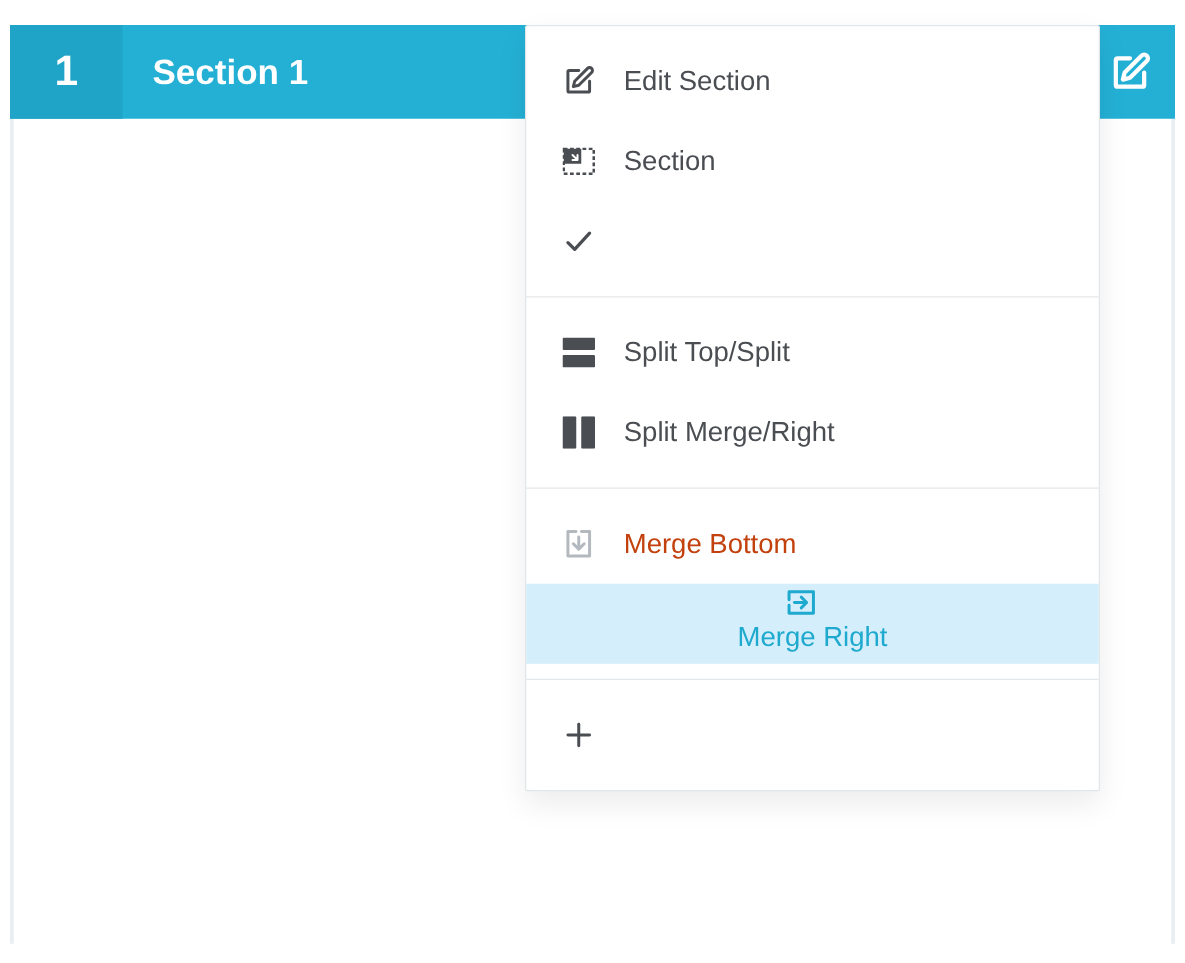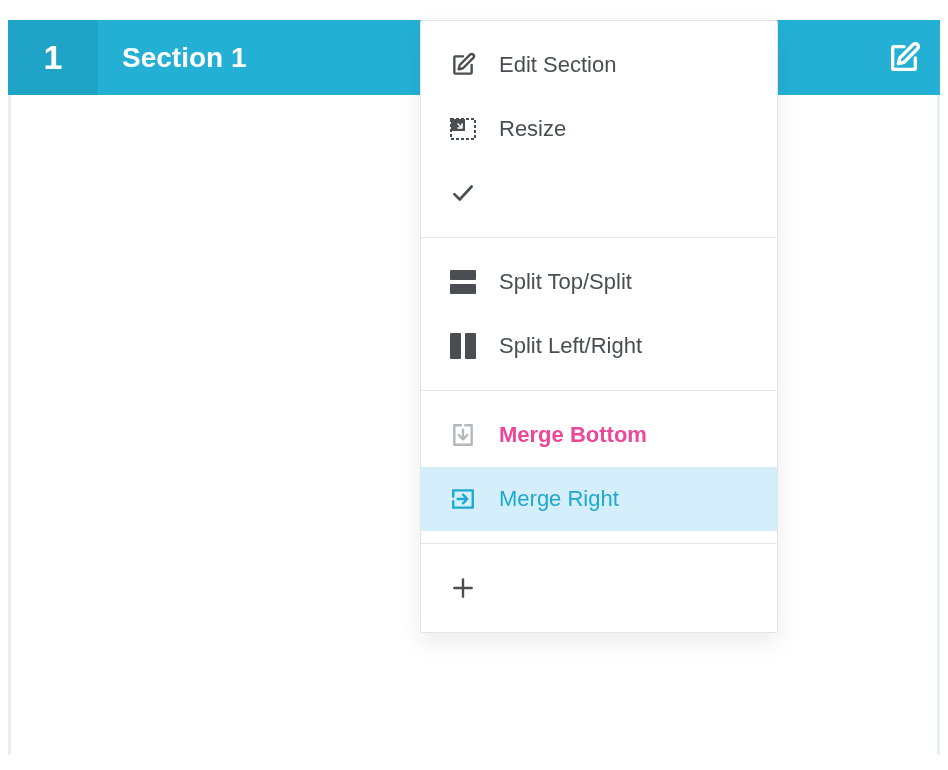--- a/index.html
+++ b/index.html
@@ -46,21 +46,21 @@
     display: flex;
     align-items: center;
     justify-content: center;
     cursor: pointer;
   }
   .edit-btn svg { stroke: #fff; }
   .panel {
     position: absolute;
     top: 20px;
     left: 420px;
-    width: 358px;
+    width: 460px;
     background: #fff;
     border: 1px solid #e3e6e9;
     border-radius: 2px;
     box-shadow: 0 10px 24px rgba(0,0,0,0.08);
   }
   .menu-group { padding: 0; }
   .menu-group + .menu-group { border-top: 1px solid #e3e6e9; }
   .menu-item {
     display: flex;
     align-items: center;
@@ -74,27 +74,27 @@
   .menu-group { padding: 12px 0; }
   .menu-item .icon-slot {
     width: 36px;
     height: 30px;
     display: flex;
     align-items: center;
     justify-content: center;
     margin-right: 18px;
   }
   .menu-item.disabled {
-    color: #ec4899;
+    color: #c2410c;
     cursor: default;
-    font-weight: bold;
   }
   .menu-item.highlight {
     background: #d4eefc;
     color: #1ea9ce;
+    flex-direction: column;
   }
   .menu-item.highlight svg { stroke: #1ea9ce; fill: none; }
   .content-area {
     margin-left: 8px;
     margin-right: 8px;
     height: 660px;
     border-left: 3px solid #e8eef2;
     border-right: 3px solid #e8eef2;
   }
   svg { display: block; }
@@ -130,21 +130,21 @@
       <span>Edit Section</span>
     </div>
     <div class="menu-item">
       <span class="icon-slot">
         <svg width="26" height="22" viewBox="0 0 26 22">
           <rect x="1" y="1" width="24" height="20" fill="none" stroke="#4a4d52" stroke-width="2" stroke-dasharray="3 2"></rect>
           <rect x="1" y="1" width="14" height="12" fill="#4a4d52"></rect>
           <path d="M8 6 L12 10 M12 6 L12 10 L8 10" stroke="#fff" stroke-width="1.6" fill="none" stroke-linecap="round" stroke-linejoin="round"></path>
         </svg>
       </span>
-      <span>Resize</span>
+      <span>Section</span>
     </div>
     <div class="menu-item">
       <span class="icon-slot">
         <svg width="26" height="26" viewBox="0 0 24 24" fill="none" stroke="#4a4d52" stroke-width="2.4" stroke-linecap="round" stroke-linejoin="round">
           <polyline points="4 13 9 18 20 6"></polyline>
         </svg>
       </span>
     </div>
   </div>
 
@@ -158,21 +158,21 @@
       </span>
       <span>Split Top/Split</span>
     </div>
     <div class="menu-item">
       <span class="icon-slot">
         <svg width="26" height="26" viewBox="0 0 26 26">
           <rect x="0" y="0" width="11" height="26" rx="1" fill="#4a4d52"></rect>
           <rect x="15" y="0" width="11" height="26" rx="1" fill="#4a4d52"></rect>
         </svg>
       </span>
-      <span>Split Left/Right</span>
+      <span>Split Merge/Right</span>
     </div>
   </div>
 
   <div class="menu-group">
     <div class="menu-item disabled">
       <span class="icon-slot">
         <svg width="26" height="26" viewBox="0 0 24 24" fill="none" stroke="#b3b9bf" stroke-width="2.2" stroke-linecap="round" stroke-linejoin="round">
           <path d="M4 3 h6 M14 3 h6 M4 3 v18 h16 v-18"></path>
           <path d="M12 7 v8"></path>
           <path d="M8 12 l4 4 l4 -4"></path>

